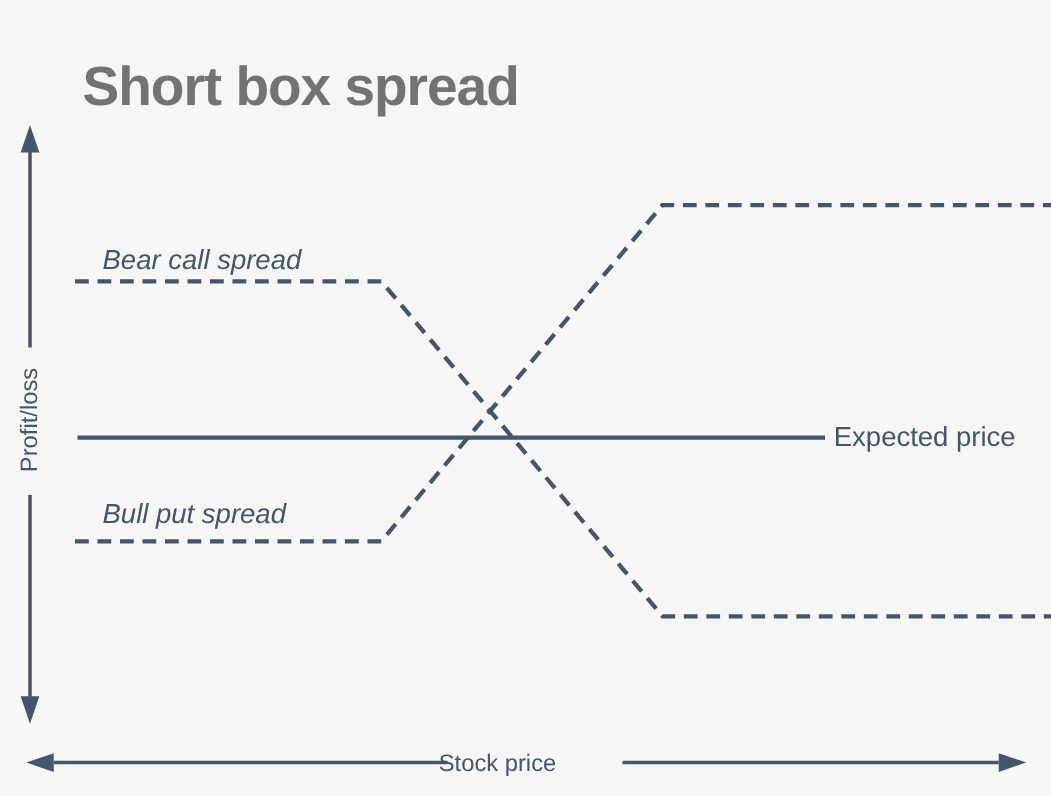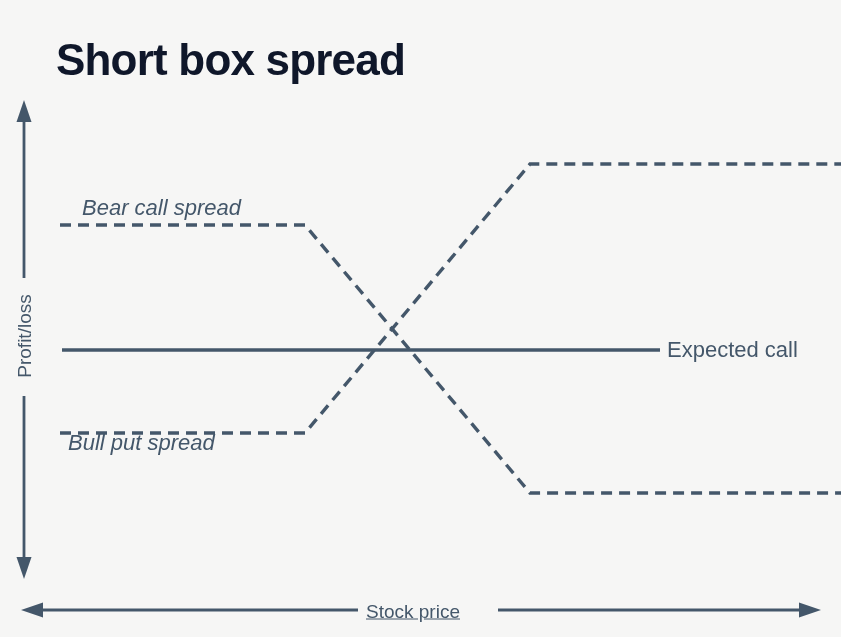--- a/index.html
+++ b/index.html
@@ -17,54 +17,53 @@
   }
   .stage svg {
     position: absolute;
     inset: 0;
     display: block;
   }
   .chart-title {
     position: absolute;
     left: 54px;
     top: 36px;
-    margin: 2px;
+    margin: 12px;
     font-size: 44px;
     line-height: 1;
     font-weight: 700;
     letter-spacing: -0.8px;
-    color: #0f172a;
+    color: #737373;
     white-space: nowrap;
   }
   .lbl {
     position: absolute;
     color: #44576a;
     white-space: nowrap;
     line-height: 1;
   }
   .lbl-series {
     font-size: 22px;
     font-style: italic;
   }
   .lbl-bear { left: 82px; top: 197px; }
-  .lbl-bull { left: 68px; top: 400px; margin-top: 32px; }
+  .lbl-bull { left: 82px; top: 400px; }
   .lbl-expected { left: 667px; top: 339px; font-size: 22px; }
   .lbl-yaxis {
     left: 24px;
     top: 336px;
     font-size: 19px;
     transform: translate(-50%, -50%) rotate(-90deg);
     transform-origin: center;
   }
   .lbl-xaxis {
-    left: 413px;
+    left: 398px;
     top: 611px;
     font-size: 19px;
     transform: translate(-50%, -50%);
-    text-decoration: underline;
   }
 </style>
 </head>
 <body>
 
 <div class="stage">
   <svg id="chart-svg" width="841" height="637" viewBox="0 0 841 637">
       <line x1="24" y1="120" x2="24" y2="278" stroke="#44576a" stroke-width="2.8"></line>
       <line x1="24" y1="396" x2="24" y2="559" stroke="#44576a" stroke-width="2.8"></line>
       <polygon points="24,100 16.5,122 31.5,122" fill="#44576a"></polygon>
@@ -77,18 +76,18 @@
       <polyline points="60,433 305,433 530,164 841,164" fill="none" stroke="#44576a" stroke-width="3.4" stroke-dasharray="11 7"></polyline>
       <polyline points="62,350 660,350" fill="none" stroke="#44576a" stroke-width="3.4"></polyline>
     </svg>
 
   <h1 class="chart-title">Short box spread</h1>
 
   <div class="lbl lbl-series lbl-bear">Bear call spread</div>
 
   <div class="lbl lbl-series lbl-bull">Bull put spread</div>
 
-  <div class="lbl lbl-expected">Expected call</div>
+  <div class="lbl lbl-expected">Expected price</div>
 
   <div class="lbl lbl-yaxis">Profit/loss</div>
 
   <div class="lbl lbl-xaxis">Stock price</div>
 </div>
 
 </body></html>

